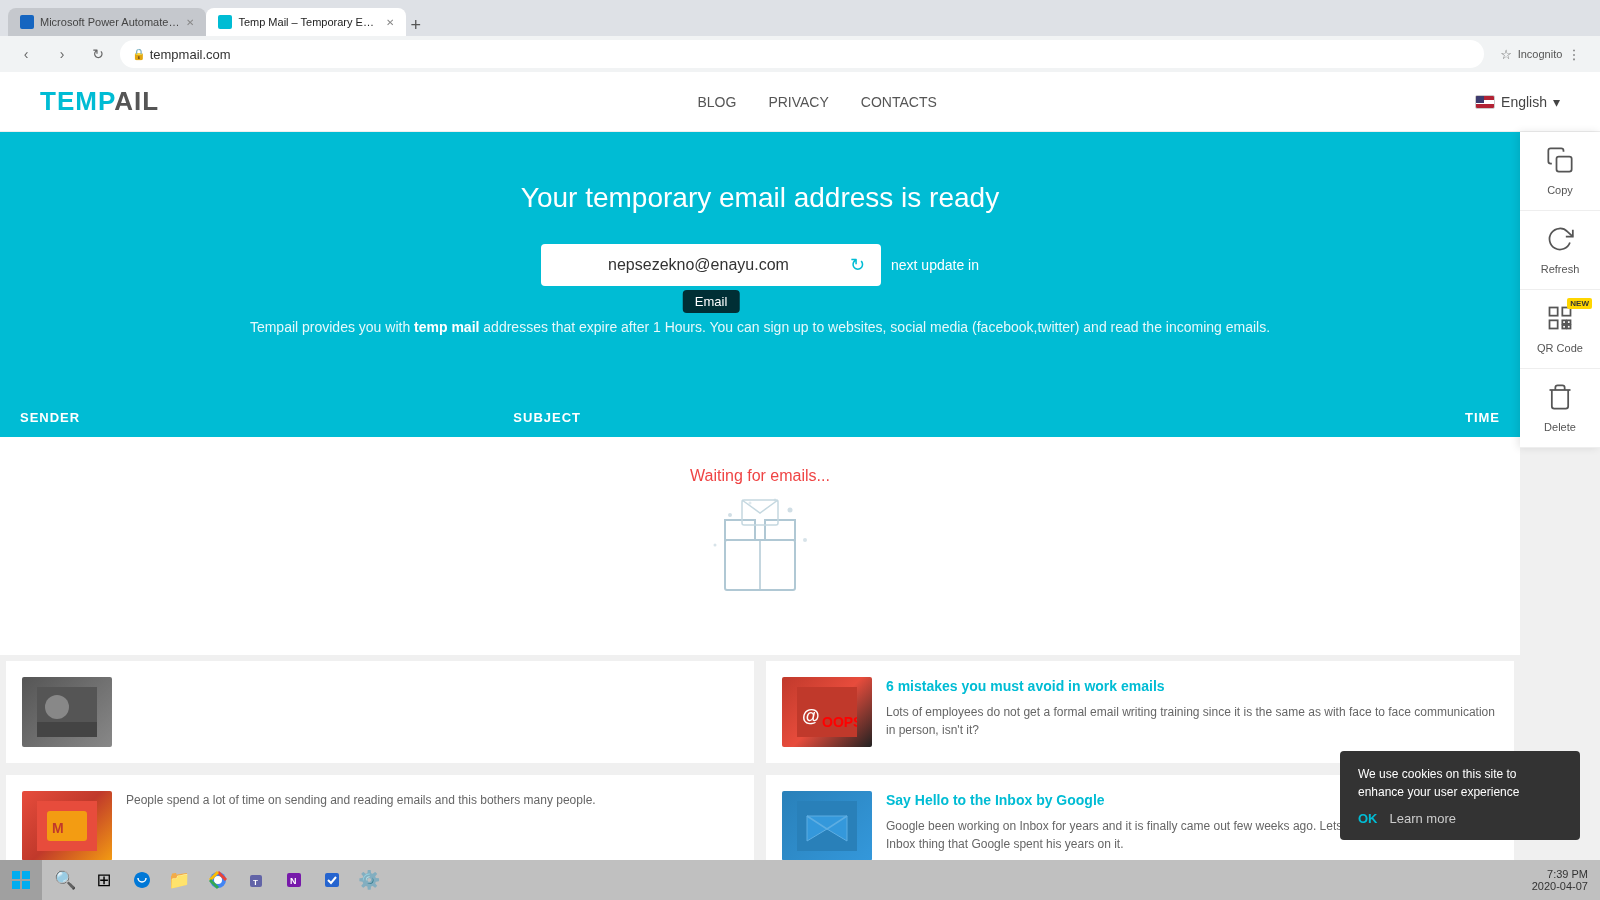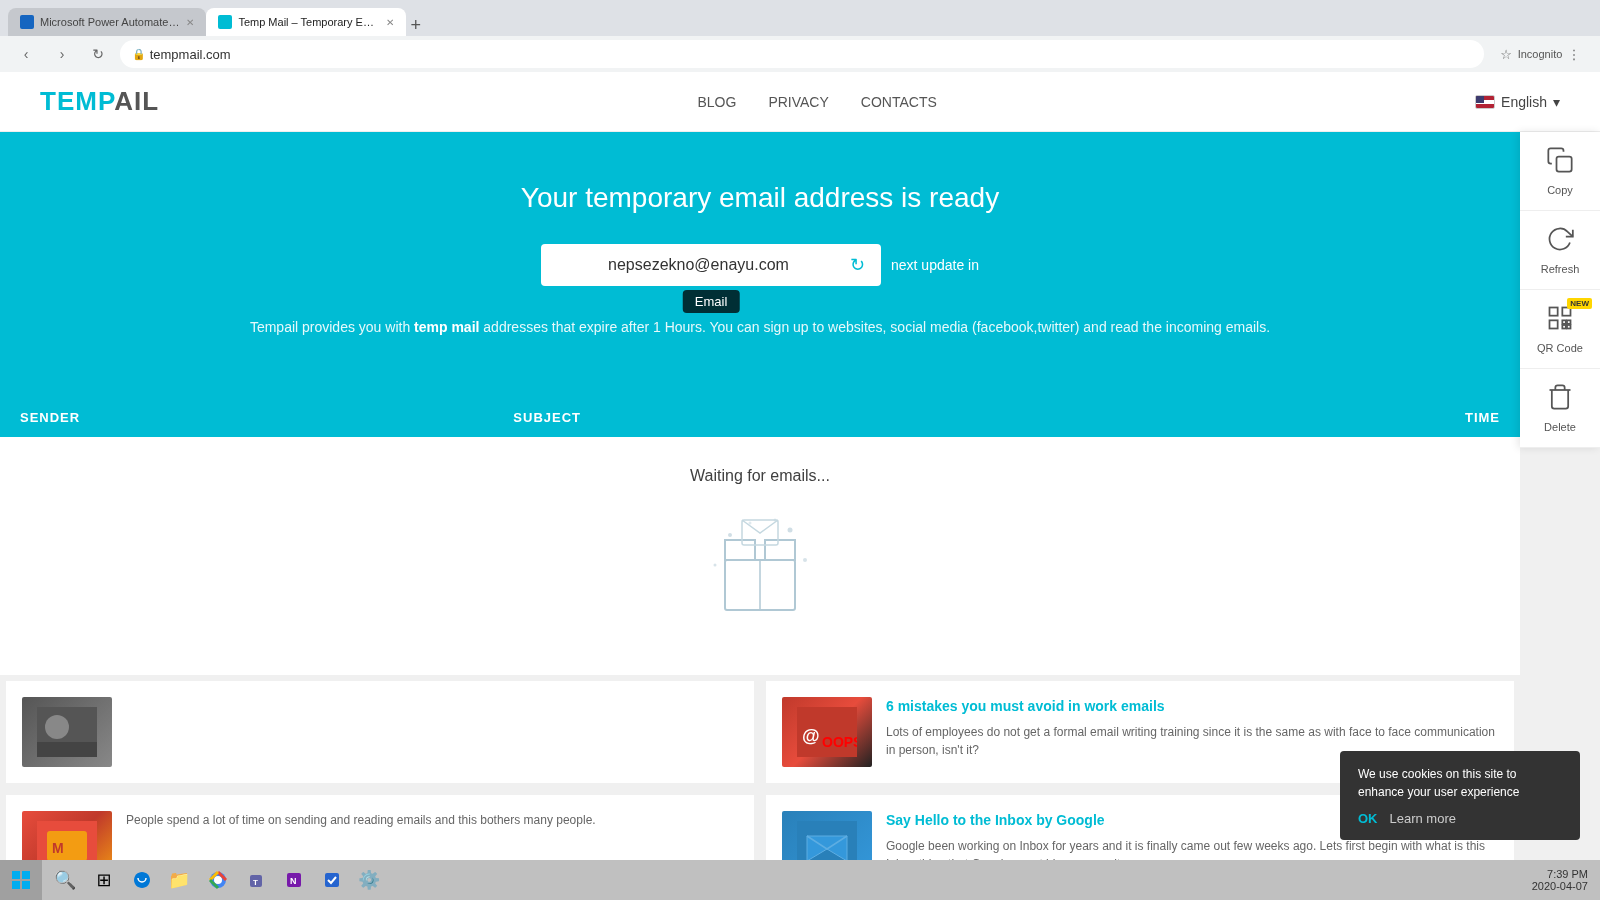--- a/index.html
+++ b/index.html
@@ -280,22 +280,21 @@
 
     .email-empty {
       display: flex;
       flex-direction: column;
       align-items: center;
       padding: 30px 20px 50px;
       color: #999;
     }
     .email-empty-text {
       font-size: 16px;
-      margin-bottom: 20px;
-      color: #404040;
+      color: #ef4444;
     }
     .empty-box-icon {
       width: 120px;
       height: 120px;
     }
 
     
     .blog-grid {
       display: grid;
       grid-template-columns: 1fr 1fr;

